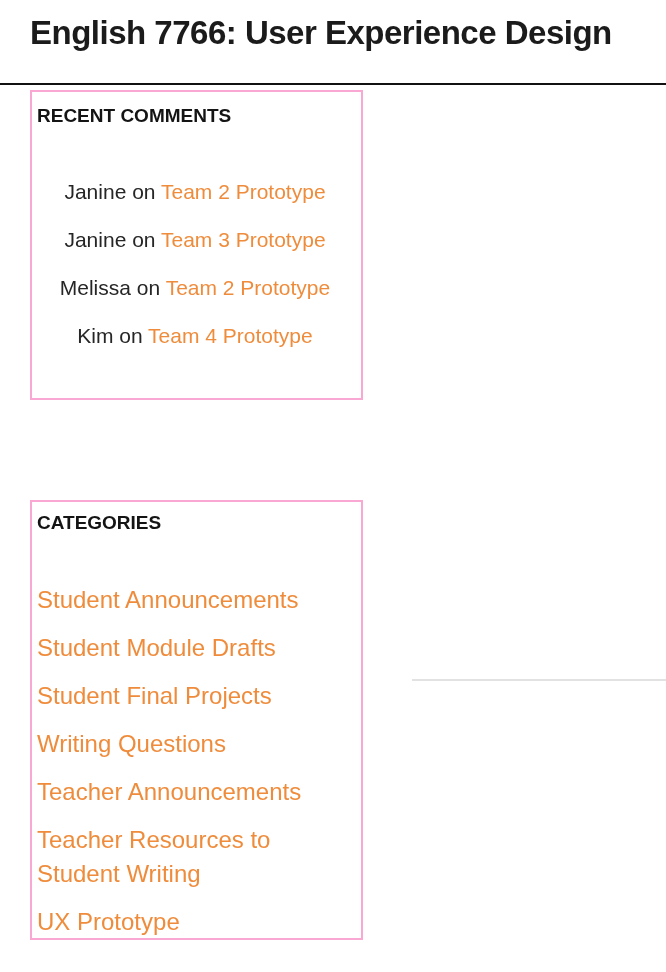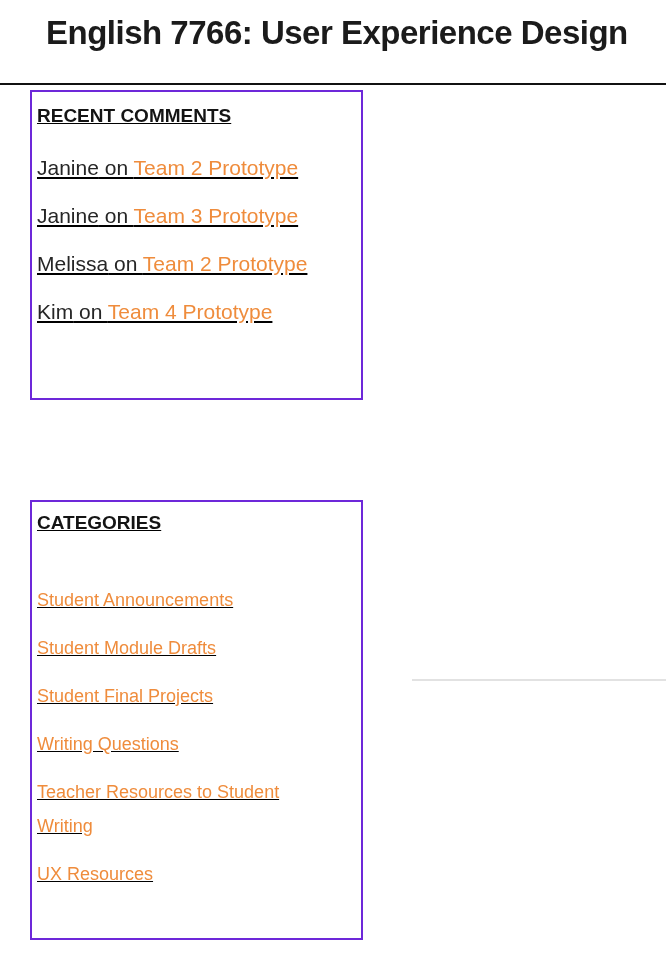--- a/index.html
+++ b/index.html
@@ -16,66 +16,64 @@
     position: absolute;
     left: 30px;
     top: 14px;
     font-size: 33px;
     font-weight: 700;
     letter-spacing: -0.5px;
     color: #1b1b1b;
     white-space: nowrap;
     text-decoration: none;
     cursor: pointer;
-    margin-left: 16px;
   }
   .header-rule {
     position: absolute;
     left: 0;
     top: 83px;
     width: 666px;
     height: 2px;
     background: #111111;
   }
   .widget {
     position: absolute;
     left: 30px;
     width: 333px;
-    border: 2px solid #6d28d9;
+    border: 2px solid #f9a8d4;
     background: #ffffff;
-    text-decoration: underline;
   }
   .widget.recent-comments {
     top: 90px;
     height: 310px;
     padding: 13px 8px 0 5px;
   }
   .widget.categories {
     top: 500px;
     height: 440px;
     padding: 10px 24px 0 5px;
   }
   .widget-heading {
     font-size: 19px;
     line-height: 22px;
     font-weight: 700;
     letter-spacing: 0;
     color: #141414;
   }
-  .recent-comments .widget-list { margin-top: 24px; }
+  .recent-comments .widget-list { margin-top: 48px; text-align: center; }
   .categories .widget-list { margin-top: 49px; }
   .widget-list { list-style: none; }
   .comment-item {
     font-size: 21px;
     line-height: 34px;
     margin-bottom: 14px;
     color: #262626;
   }
   .cat-item {
-    font-size: 18px;
+    font-size: 24px;
     line-height: 34px;
     margin-bottom: 14px;
   }
   a.orange-link {
     color: #ef8c3c;
     text-decoration: none;
     cursor: pointer;
   }
   .content-divider {
     position: absolute;
@@ -105,20 +103,21 @@
     </ul>
   </div>
 
   <div class="widget categories">
     <div class="widget-heading">CATEGORIES</div>
     <ul class="widget-list">
       <li class="cat-item"><a class="orange-link">Student Announcements</a></li>
       <li class="cat-item"><a class="orange-link">Student Module Drafts</a></li>
       <li class="cat-item"><a class="orange-link">Student Final Projects</a></li>
       <li class="cat-item"><a class="orange-link">Writing Questions</a></li>
+      <li class="cat-item"><a class="orange-link">Teacher Announcements</a></li>
       <li class="cat-item"><a class="orange-link">Teacher Resources to Student Writing</a></li>
-      <li class="cat-item"><a class="orange-link">UX Resources</a></li>
+      <li class="cat-item"><a class="orange-link">UX Prototype</a></li>
     </ul>
   </div>
 
   <div class="content-divider"></div>
 
 </div>
 
 </body></html>

